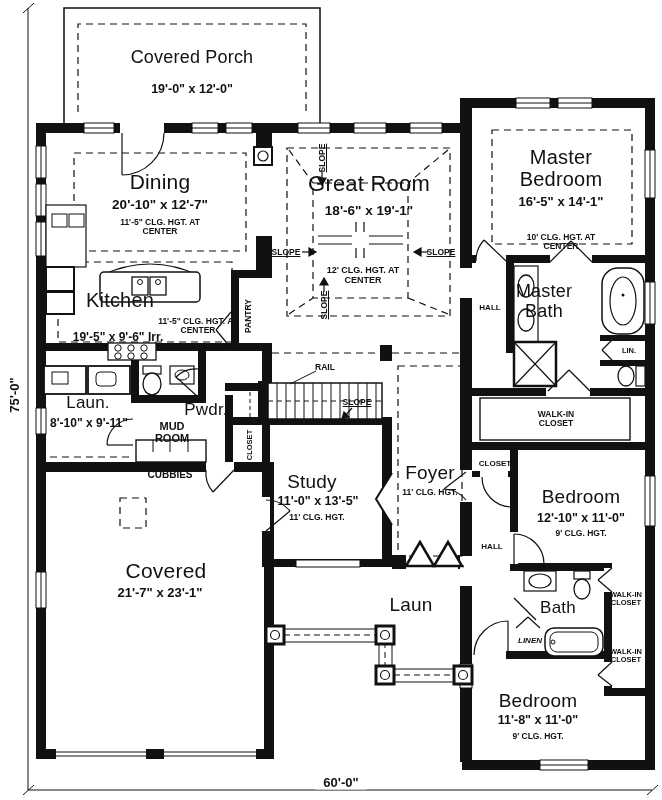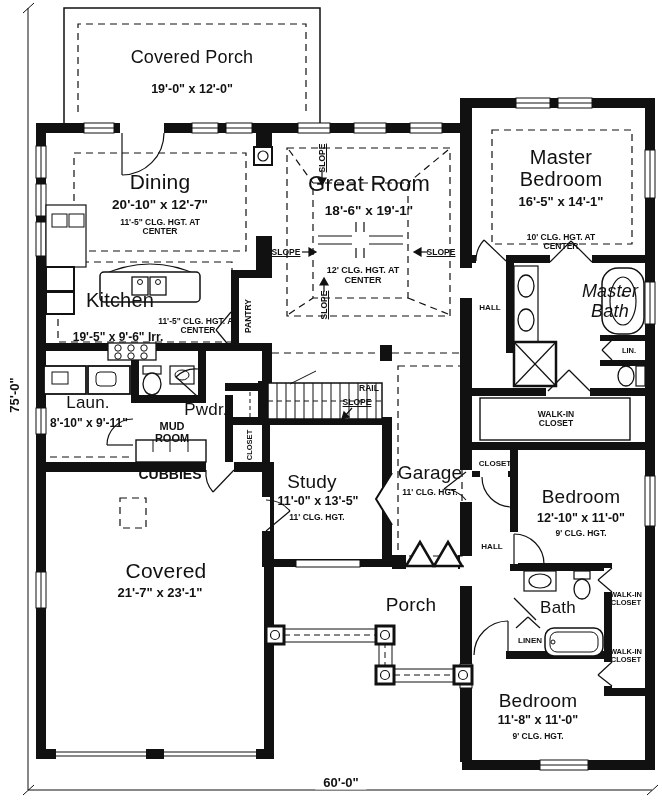--- a/index.html
+++ b/index.html
@@ -374,50 +374,50 @@
 
 <div class="lbl name" style="left:120px;top:300px;font-size:20px;">Kitchen</div>
 <div class="lbl dims" style="left:118px;top:337px;font-size:12px;">19'-5" x 9'-6" Irr.</div>
 <div class="lbl note wrap" style="left:198px;top:326px;width:86px;">11'-5" CLG. HGT. AT CENTER</div>
 <div class="lbl small vert" style="left:248px;top:316px;">PANTRY</div>
 
 <div class="lbl name" style="left:88px;top:403px;font-size:17px;">Laun.</div>
 <div class="lbl dims" style="left:89px;top:423px;font-size:12px;">8'-10" x 9'-11"</div>
 <div class="lbl name" style="left:166px;top:410px;font-size:17px;margin-left:40px;">Pwdr.</div>
 <div class="lbl small wrap" style="left:172px;top:432px;width:56px;font-size:11px;">MUD ROOM</div>
-<div class="lbl tiny" style="left:170px;top:474px;font-size:14px;">CUBBIES</div>
-
-<div class="lbl small" style="left:325px;top:388px;margin-left:44px;">RAIL</div>
+<div class="lbl tiny" style="left:170px;top:474px;font-size:10px;">CUBBIES</div>
+
+<div class="lbl small" style="left:325px;top:367px;">RAIL</div>
 <div class="lbl small und" style="left:357px;top:402px;">SLOPE</div>
 <div class="lbl tiny vert" style="left:249px;top:445px;">CLOSET</div>
 
 <div class="lbl name" style="left:312px;top:482px;">Study</div>
 <div class="lbl dims" style="left:318px;top:501px;">11'-0" x 13'-5"</div>
 <div class="lbl note" style="left:317px;top:517px;">11' CLG. HGT.</div>
-<div class="lbl name" style="left:430px;top:473px;">Garage</div>
+<div class="lbl name" style="left:430px;top:473px;">Foyer</div>
 <div class="lbl note" style="left:430px;top:492px;">11' CLG. HGT.</div>
 
 <div class="lbl name" style="left:166px;top:571px;font-size:21px;">Covered</div>
 <div class="lbl dims" style="left:160px;top:592px;font-size:13px;">21'-7" x 23'-1"</div>
-<div class="lbl name" style="left:411px;top:605px;">Porch</div>
-
-<div class="lbl name wrap" style="left:610px;top:302px;width:86px;font-size:18px;font-style:italic;">Master Bath</div>
+<div class="lbl name" style="left:411px;top:605px;">Laun</div>
+
+<div class="lbl name wrap" style="left:544px;top:302px;width:86px;font-size:18px;">Master Bath</div>
 <div class="lbl small" style="left:490px;top:307px;font-size:8px;">HALL</div>
 <div class="lbl tiny" style="left:629px;top:350px;">LIN.</div>
 <div class="lbl small wrap" style="left:556px;top:419px;width:58px;">WALK-IN CLOSET</div>
 
 <div class="lbl small" style="left:495px;top:463px;font-size:8px;">CLOSET</div>
 <div class="lbl name" style="left:581px;top:497px;">Bedroom</div>
 <div class="lbl dims" style="left:581px;top:518px;">12'-10" x 11'-0"</div>
 <div class="lbl note" style="left:581px;top:533px;">9' CLG. HGT.</div>
 <div class="lbl small" style="left:492px;top:546px;font-size:8px;">HALL</div>
 
 <div class="lbl name" style="left:558px;top:608px;font-size:17px;">Bath</div>
 <div class="lbl tiny wrap" style="left:626px;top:599px;width:50px;">WALK-IN CLOSET</div>
-<div class="lbl small" style="left:530px;top:640px;font-size:8px;">LINEN</div>
+<div class="lbl small" style="left:530px;top:640px;font-size:8px;font-style:italic;">LINEN</div>
 <div class="lbl tiny wrap" style="left:626px;top:656px;width:50px;">WALK-IN CLOSET</div>
 
 <div class="lbl name" style="left:538px;top:701px;">Bedroom</div>
 <div class="lbl dims" style="left:538px;top:720px;">11'-8" x 11'-0"</div>
 <div class="lbl note" style="left:538px;top:736px;">9' CLG. HGT.</div>
 
 <div class="lbl dims vert" style="left:14px;top:395px;font-size:13px;">75'-0"</div>
 <div class="lbl dims" style="left:341px;top:782px;font-size:13px;background:#fff;padding:0 8px;">60'-0"</div>
 
 </div>

